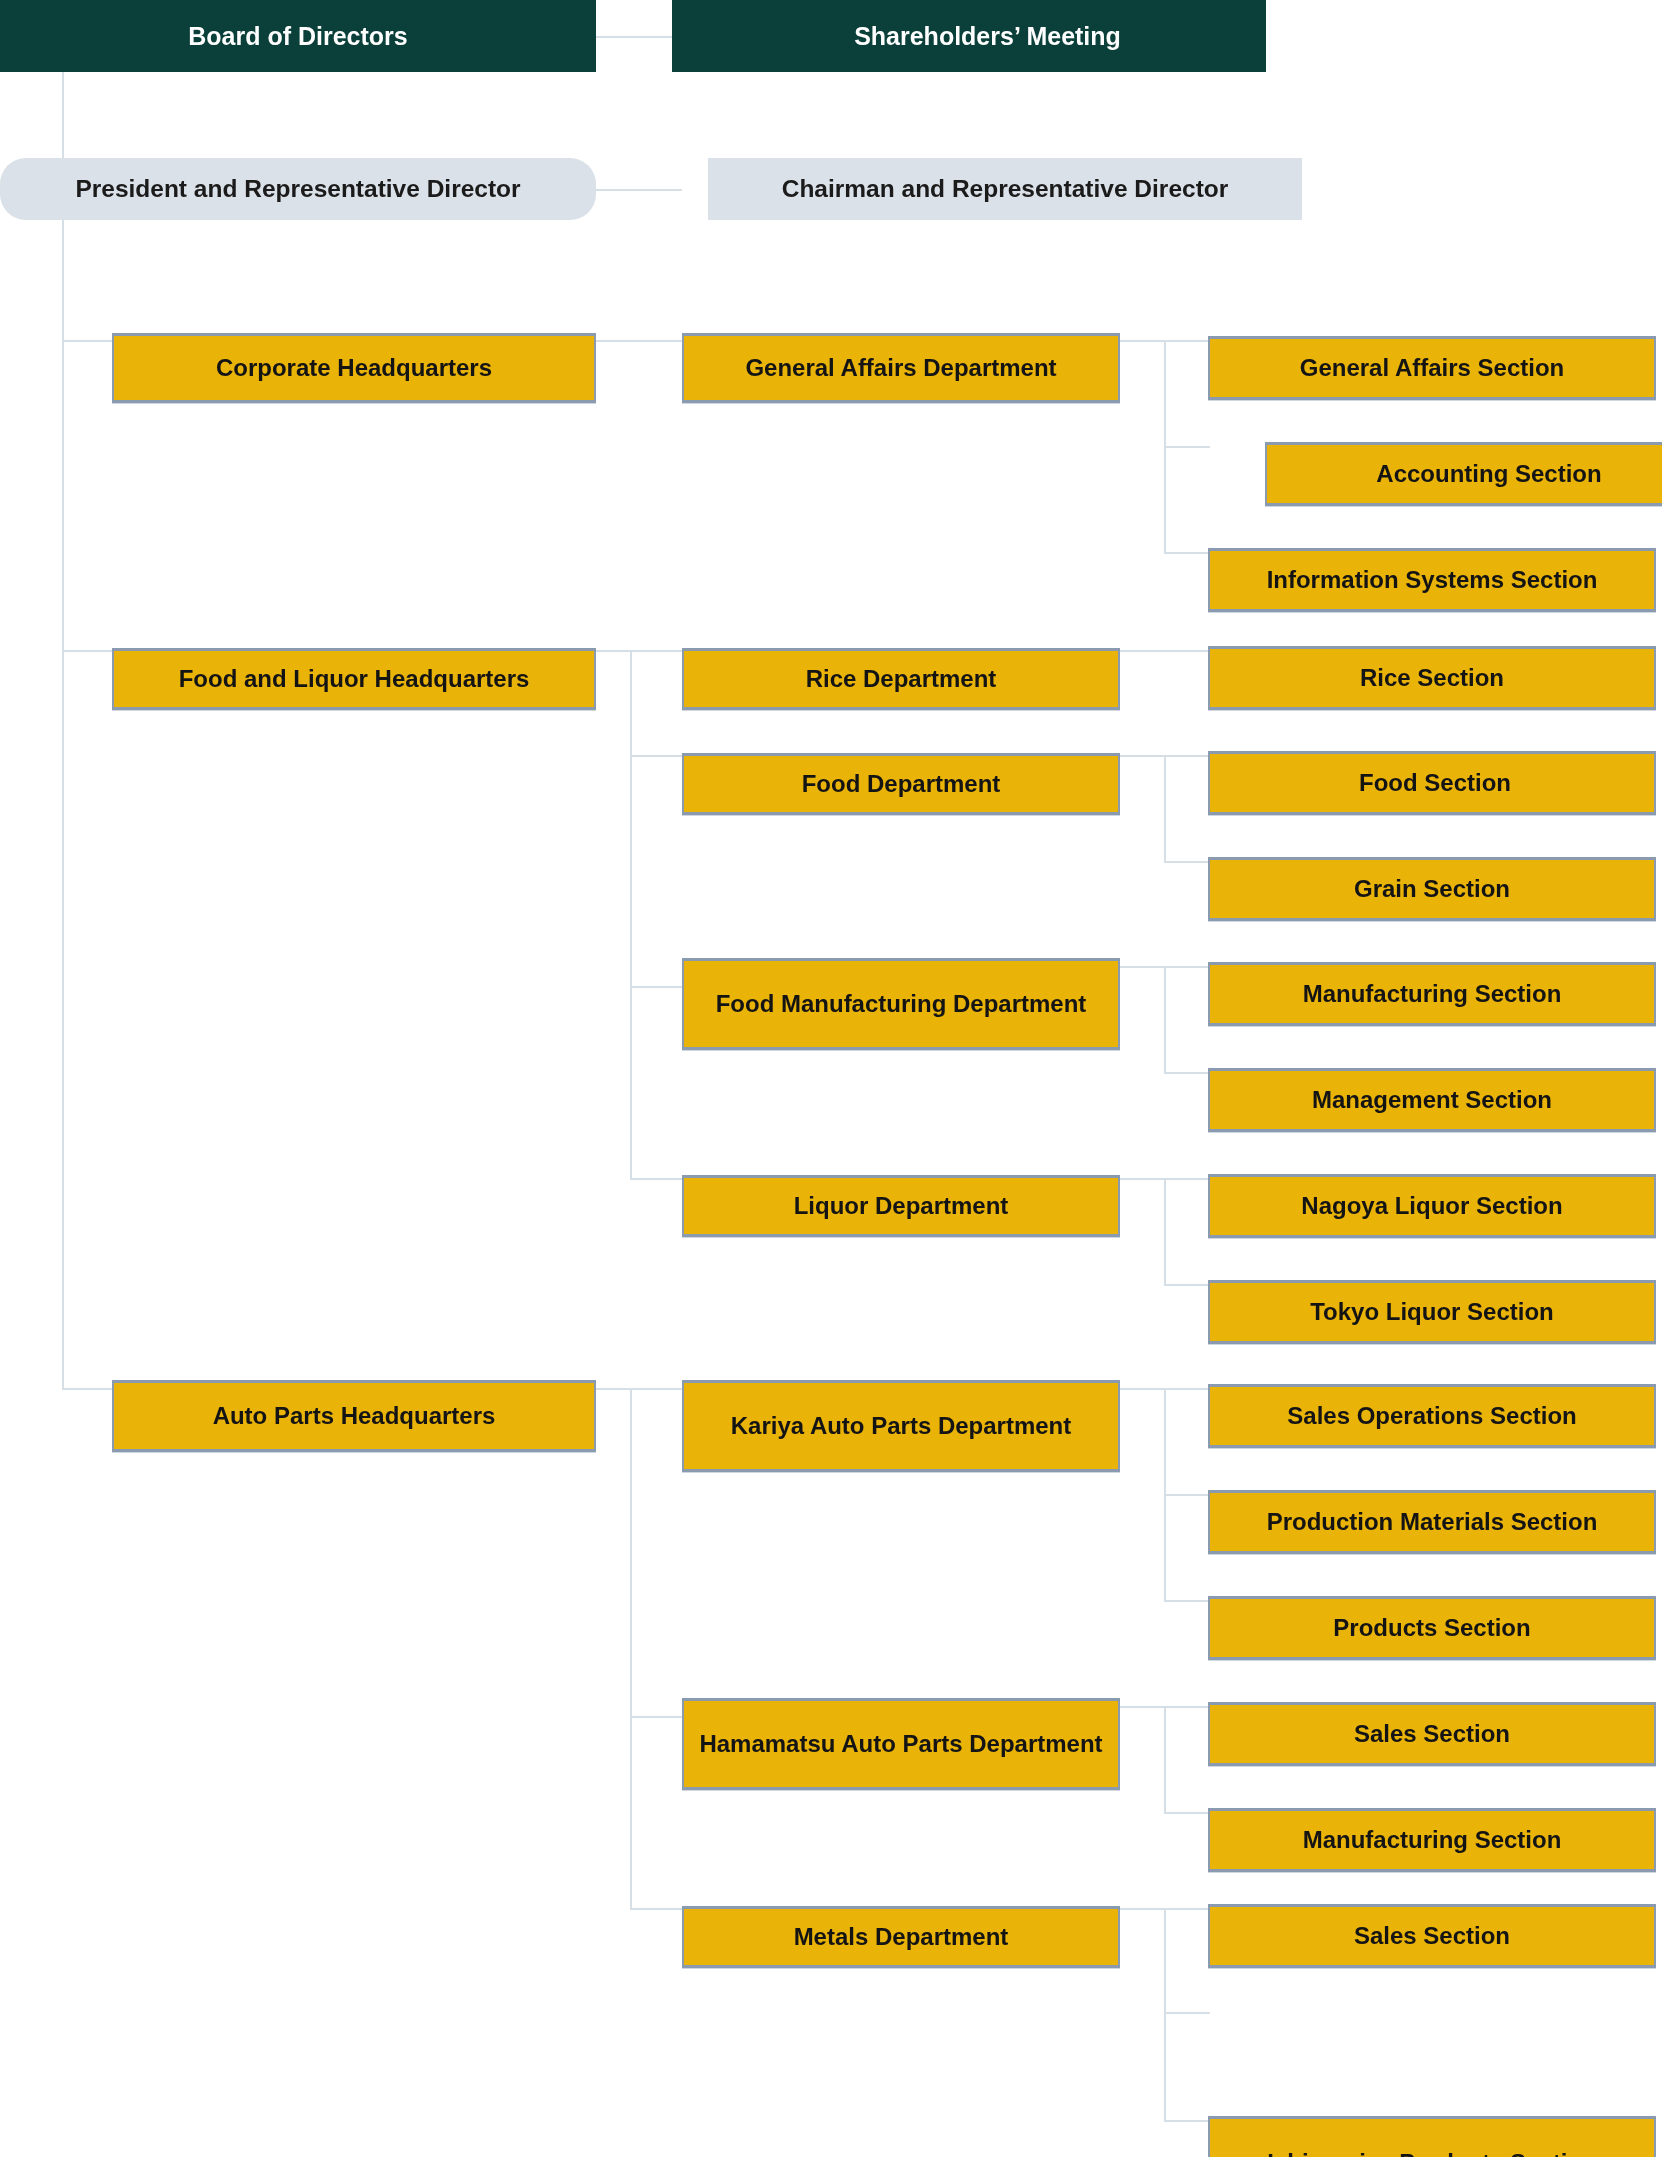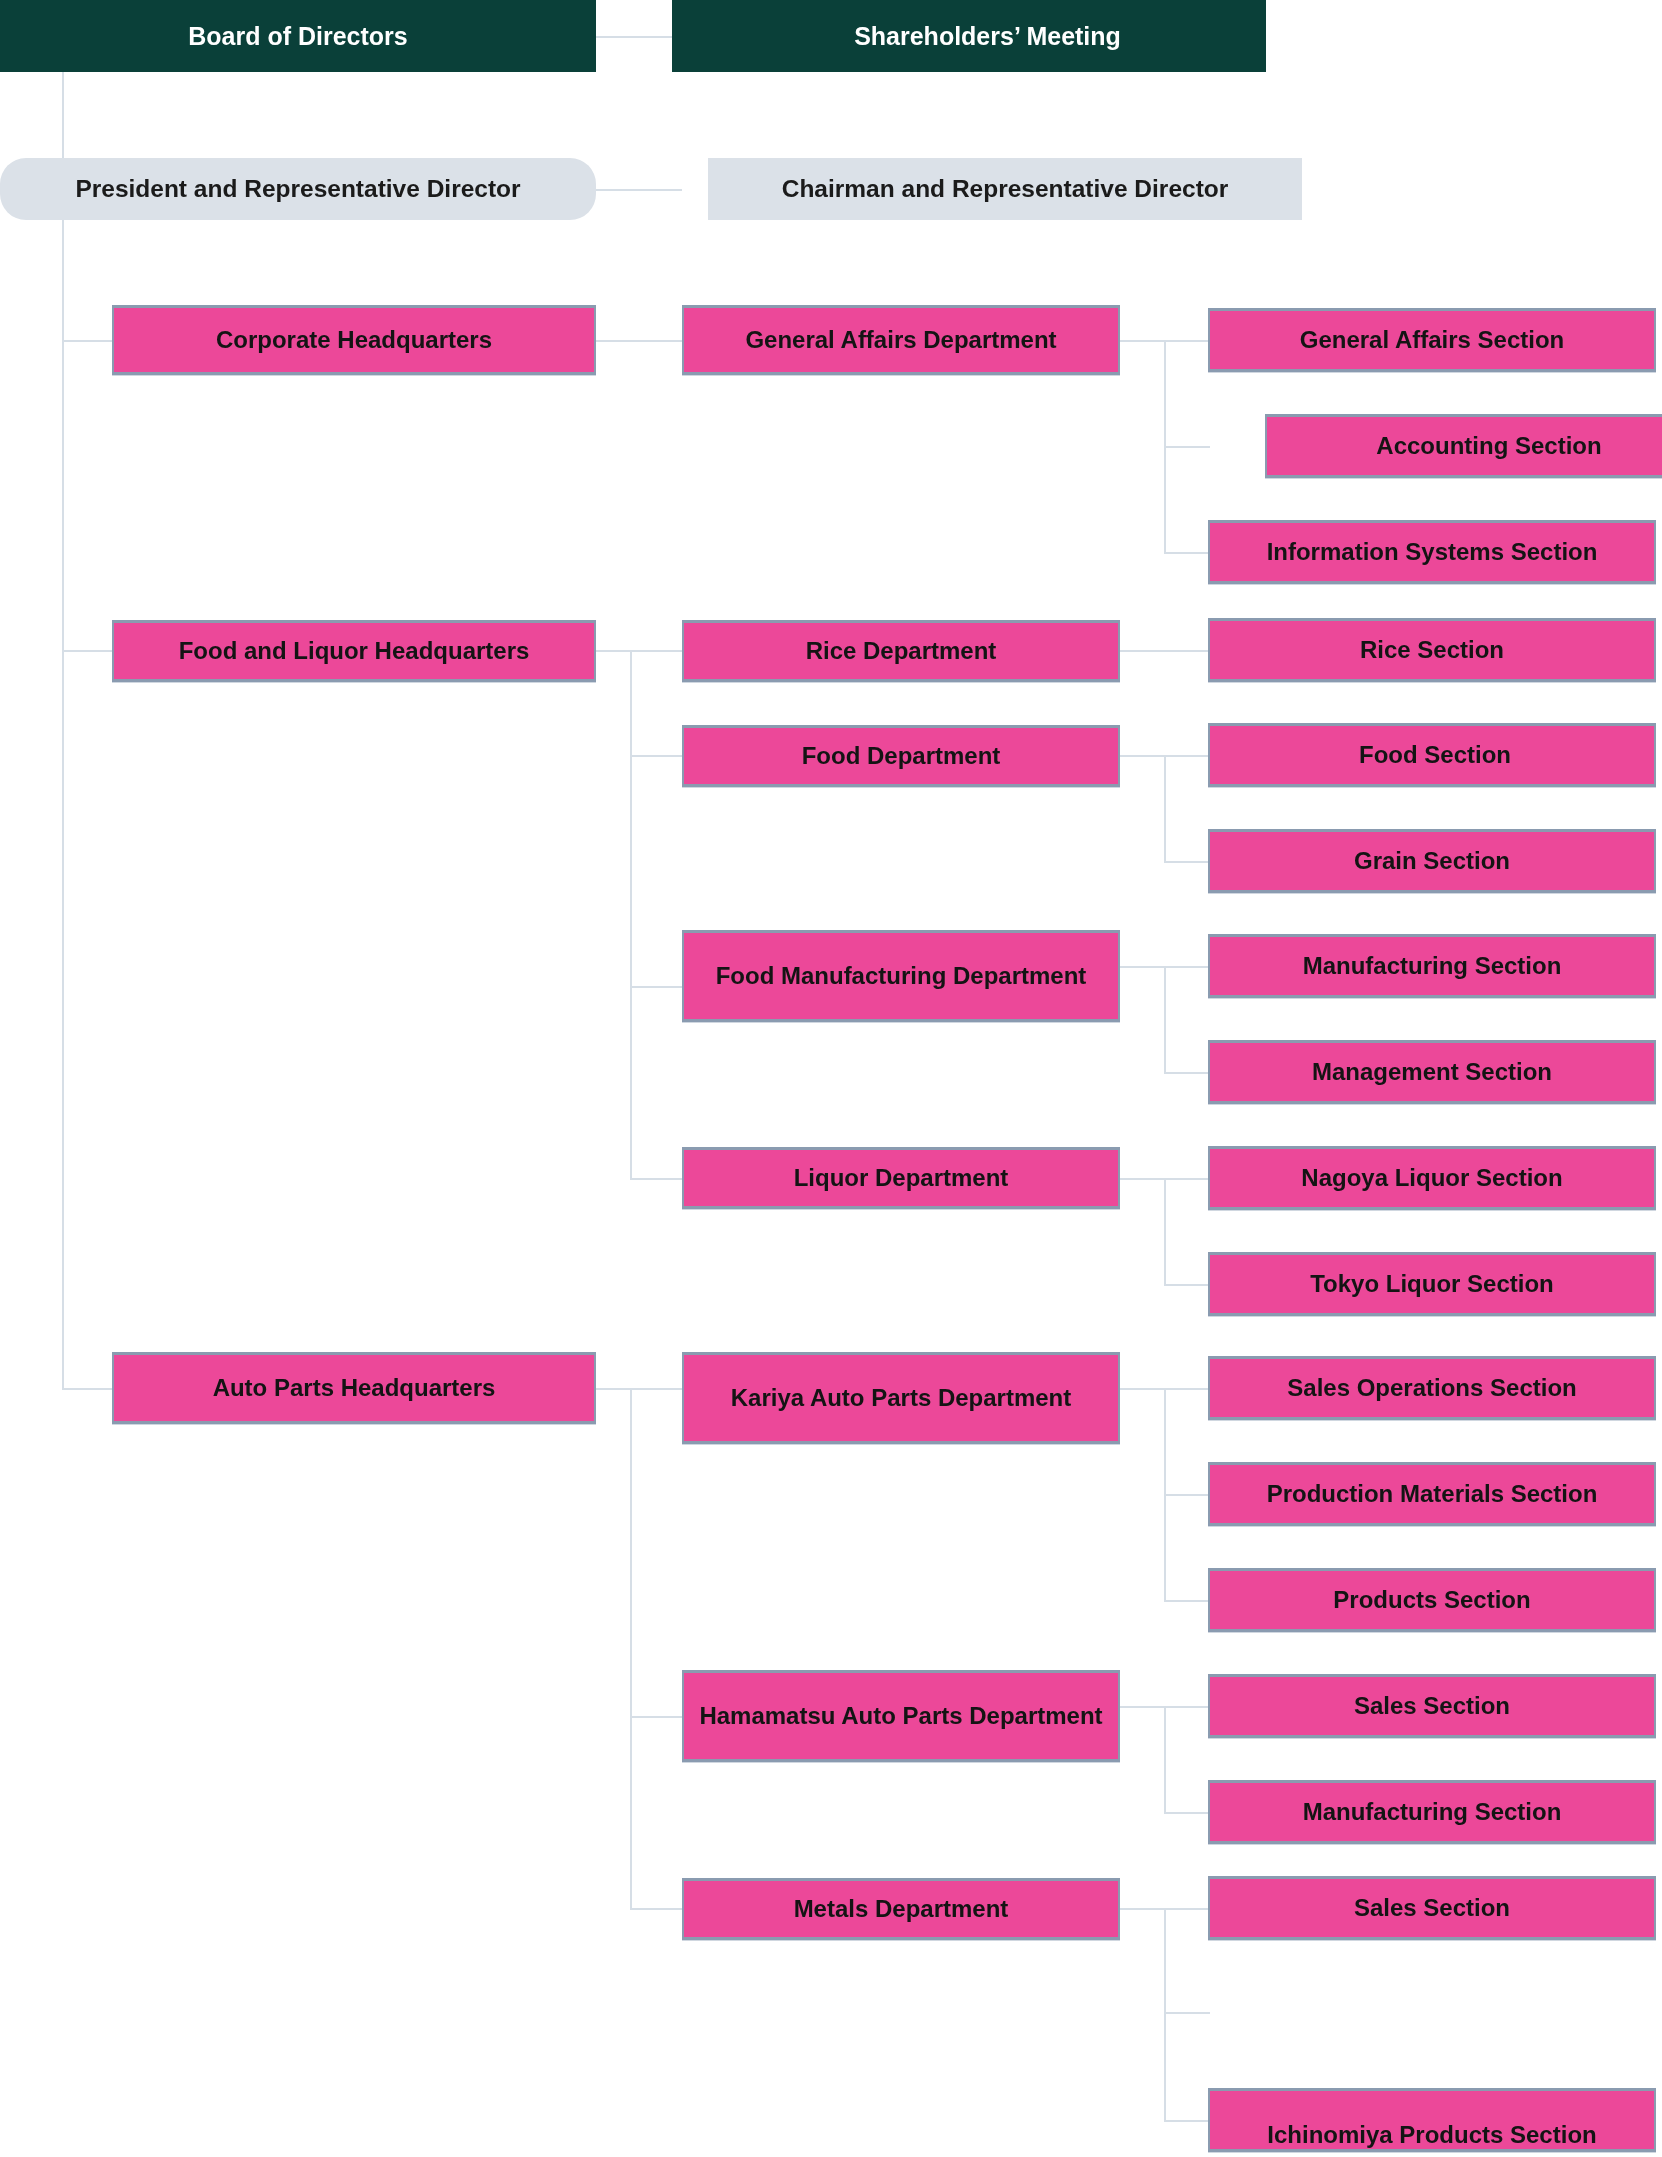--- a/index.html
+++ b/index.html
@@ -52,28 +52,29 @@
   .box.exec {
     background: #dbe1e8;
     color: #1b1b1b;
     font-size: 24.5px;
     font-weight: 600;
     border: none;
   }
 
   
   .box.node {
-    background: #ec4899;
+    background: #eab308;
     color: #141414;
     font-size: 24px;
     font-weight: 600;
     border: 2px solid #8a9bb0;
     border-top-width: 3px;
     border-bottom-width: 3px;
     box-shadow: 0 1px 0 0 rgba(120,140,165,0.35);
+    margin-top: 28px;
   }
   .box.node .lbl { padding: 0 10px; display: block; }
   .box.node.sec { font-size: 24px; }
 </style>
 </head>
 <body>
 
 <div id="chart">
 
   <div class="ln h" style="left:596px; top:36px; width:86px;"></div>

